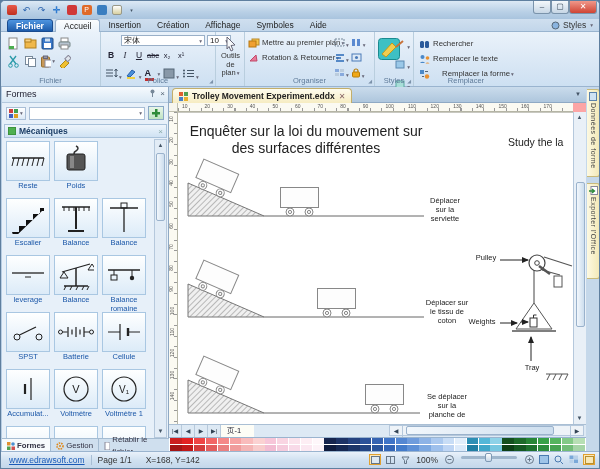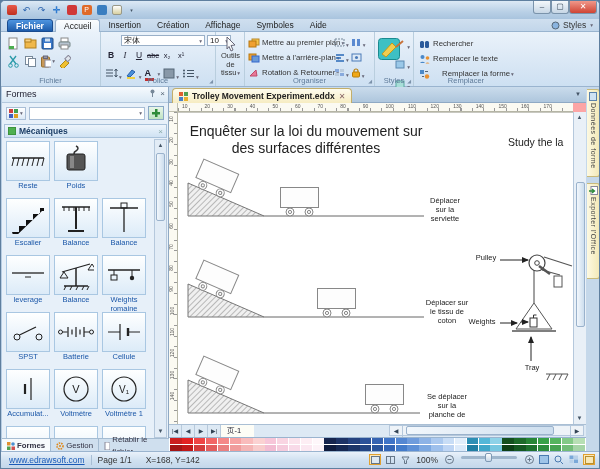--- a/index.html
+++ b/index.html
@@ -253,40 +253,32 @@
       <div class="glabel">Police</div>
       <span class="dlg">◢</span>
     </div>
 
     <div class="rgroup" style="left:215px;width:29px;">
       <div class="bigbtn" style="position:absolute;left:1px;top:4px;width:27px;">
         <svg width="16" height="16">
             <path d="M4,1 L12,9 L8,9.5 L10,14 L8,15 L6,10.5 L4,13z" fill="#f8fafc" stroke="#667"></path>
           </svg>
         <span>Outils de</span>
-        <span><span>tissu</span><span class="caret">▾</span></span>
+        <span><span>plan</span><span class="caret">▾</span></span>
       </div>
     </div>
 
     <div class="rgroup" style="left:244px;width:130px;">
       <div style="position:absolute;left:3px;top:3px;">
         <div class="orow">
           <svg width="12" height="10">
               <rect x="4" y="1" width="7" height="6" fill="#f6c44a" stroke="#b8882a"></rect>
               <rect x="1" y="3" width="7" height="6" fill="#f0a030" stroke="#b8780f"></rect>
             </svg>
           <span style="margin-left:2px">Mettre au premier plan</span>
-            <span class="caret">▾</span>
-        </div>
-        <div class="orow">
-          <svg width="12" height="10">
-              <rect x="1" y="1" width="7" height="6" fill="#f0a030" stroke="#b8780f"></rect>
-              <rect x="4" y="3" width="7" height="6" fill="#6a9ad8" stroke="#36c"></rect>
-            </svg>
-          <span style="margin-left:2px">Mettre à l'arrière-plan</span>
             <span class="caret">▾</span>
         </div>
         <div class="orow">
           <svg width="12" height="10">
               <path d="M2,8 L8,2 L9,8z" fill="#e87898" stroke="#c04868"></path>
             </svg>
           <span style="margin-left:2px">Rotation &amp; Retourner</span>
             <span class="caret">▾</span>
         </div>
       </div>
@@ -496,21 +488,21 @@
         <div class="shapecell" style="left:98px;top:116px">
           <div class="shapebox">
               <svg width="36" height="30">
                 <path d="M2,10 h32" stroke="#222" stroke-width="1.5"></path>
                 <path d="M8,10 v5" stroke="#222"></path>
                 <rect x="5" y="15" width="6" height="5" fill="none" stroke="#222"></rect>
                 <path d="M26,10 v6" stroke="#222"></path>
                 <circle cx="26" cy="18" r="2.2" fill="#222"></circle>
               </svg>
             </div>
-          <div class="shapelab">Weights romaine</div>
+          <div class="shapelab">Balance romaine</div>
         </div>
 
         <div class="shapecell" style="left:2px;top:173px">
           <div class="shapebox">
               <svg width="36" height="24">
                 <circle cx="7" cy="17" r="3" fill="none" stroke="#222"></circle>
                 <circle cx="29" cy="17" r="3" fill="none" stroke="#222"></circle>
                 <path d="M9.5,15 L26,7" stroke="#222" stroke-width="1.3"></path>
               </svg>
             </div>

